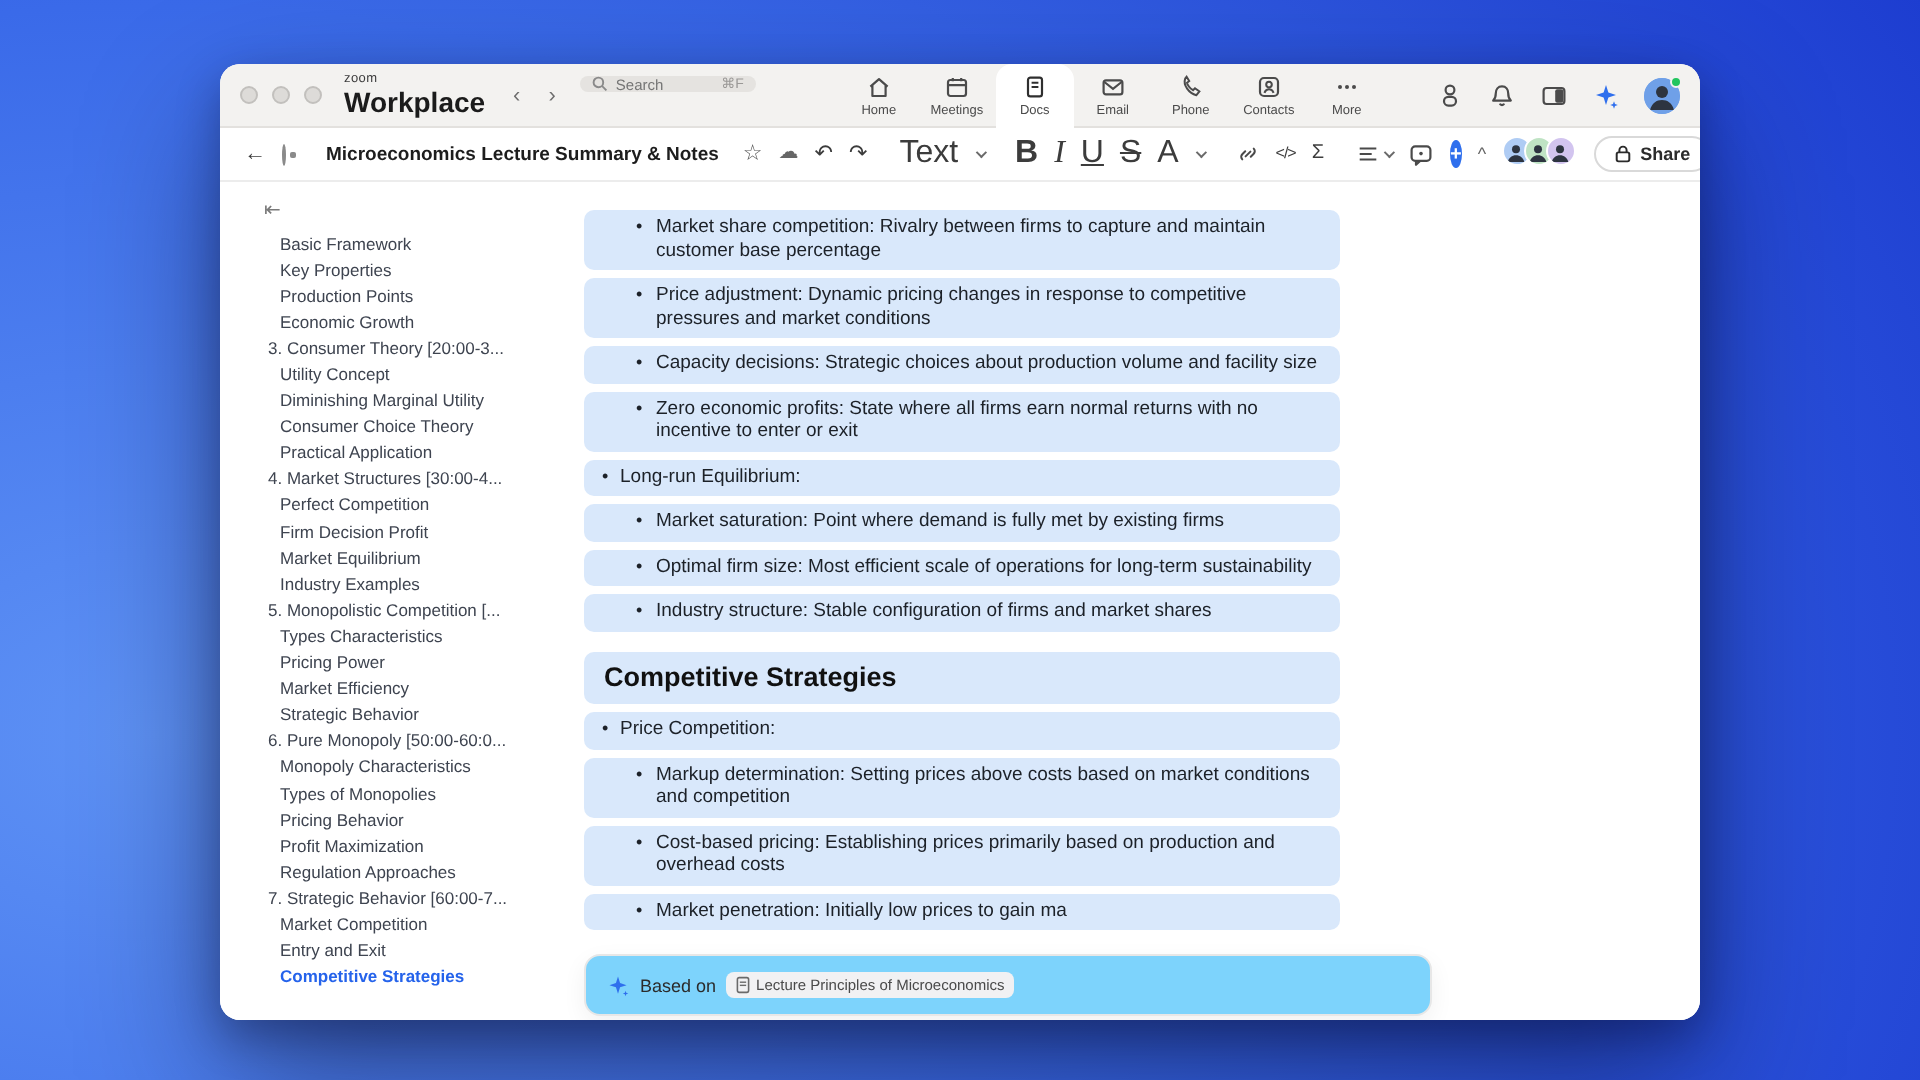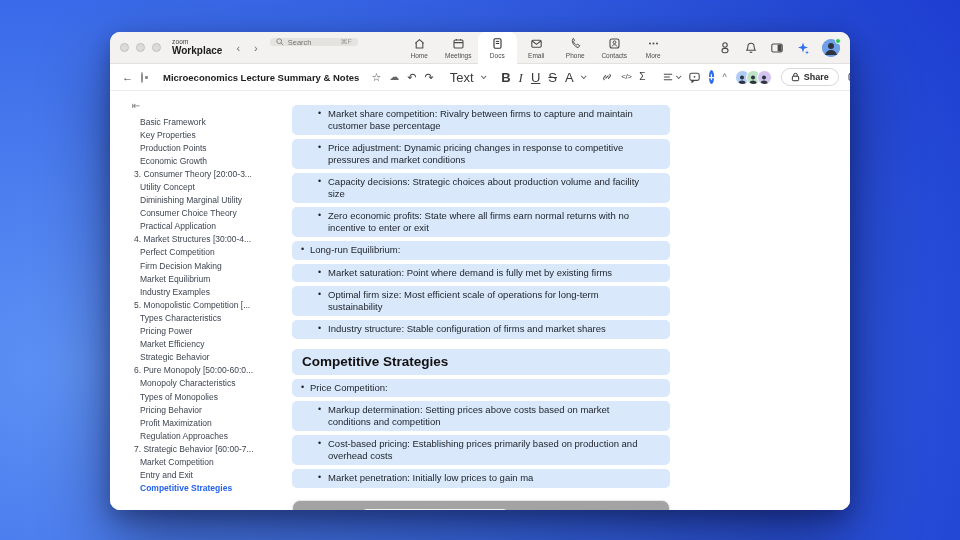--- a/index.html
+++ b/index.html
@@ -14,72 +14,72 @@
     background:#fff; border-radius:10px; overflow:hidden;
     box-shadow:0 30px 70px rgba(0,0,30,.45), 0 8px 22px rgba(0,0,30,.30);
     display:flex; flex-direction:column;
   }
   
   .topbar { height:32px; background:#f3f2f0; border-bottom:1px solid #e3e1de; display:flex; align-items:stretch; padding:0 10px; flex:0 0 auto; }
   .tl-group { display:flex; align-items:center; gap:7px; }
   .tl { width:9px; height:9px; border-radius:50%; background:#dddbd8; border:1px solid #c2c0bd; }
   .logo { display:flex; flex-direction:column; justify-content:center; margin-left:11px; line-height:1; }
   .logo-sm { font-size:6.5px; color:#3c3c3c; letter-spacing:.2px; }
-  .logo-main { font-size:10px; font-weight:700; color:#1b1b1b; margin-top:1px; }
+  .logo-main { font-size:14px; font-weight:700; color:#1b1b1b; margin-top:1px; }
   .nav-arrows { display:flex; align-items:center; gap:14px; margin-left:14px; color:#6d6d6d; font-size:11px; }
   .nav-arrows span { cursor:default; }
   .searchbox { display:flex; align-items:center; margin:6px 0 17px 12px; background:#e5e3e0; border-radius:6px; padding:0 6px; width:88px; gap:4px; }
   .searchbox input { border:none; background:transparent; outline:none; width:40px; font-size:7.5px; color:#5a5a5a; font-family:inherit; }
   .searchbox .kbd { font-size:7px; color:#9a9896; margin-left:auto; }
   .tabs { display:flex; margin-left:42px; }
   .tab { width:39px; display:flex; flex-direction:column; align-items:center; justify-content:center; gap:2px; color:#4b4b4b; cursor:pointer; }
   .tab .tab-label { font-size:6.5px; }
   .tab.active { background:#fff; border-radius:8px 8px 0 0; margin-bottom:-1px; z-index:2; }
   .tab svg { display:block; }
   .top-right { display:flex; align-items:center; gap:12px; margin-left:auto; }
   .top-right svg { display:block; }
   .avatar-top { position:relative; width:18px; height:18px; border-radius:50%; background:#6fa0e8; overflow:visible; }
   .avatar-top .dot { position:absolute; right:-1px; top:-1px; width:6px; height:6px; border-radius:50%; background:#22c55e; border:1px solid #f3f2f0; }
   .person { position:absolute; inset:0; border-radius:50%; overflow:hidden; }
   
   .doc-toolbar { height:27px; background:#fff; border-bottom:1px solid #ececec; display:flex; align-items:center; padding:0 12px; gap:8px; flex:0 0 auto; color:#3c3c3c; }
-  .tbtn { font-size:13px; color:#3c3c3c; cursor:pointer; display:flex; align-items:center; gap:2px; line-height:1; }
+  .tbtn { font-size:16px; color:#3c3c3c; cursor:pointer; display:flex; align-items:center; gap:2px; line-height:1; }
   .tbtn svg { display:block; }
   .doc-title { font-size:9.5px; font-weight:700; color:#1d1d1d; margin:0 4px; white-space:nowrap; }
   .divider { width:1px; height:12px; background:#e6e6e6; }
   .chev { width:4px; height:4px; border-right:1px solid #6a6a6a; border-bottom:1px solid #6a6a6a; transform:rotate(45deg) translateY(-1px); display:inline-block; }
   .b { font-weight:700; } .i { font-style:italic; font-family:"Liberation Serif",serif; } .u { text-decoration:underline; } .s { text-decoration:line-through; }
   .plus-btn { width:14px; height:14px; border-radius:50%; background:#2f6fed; color:#fff; font-size:10px; font-weight:700; display:flex; align-items:center; justify-content:center; }
   .doc-badge { width:11px; height:11px; border-radius:50%; border:1px solid #8a8a8a; position:relative; }
   .doc-badge::after { content:""; position:absolute; left:3px; top:3px; width:3px; height:3px; border-radius:1px; background:#8a8a8a; }
-  .tb-right { display:flex; align-items:center; gap:9px; margin-left:auto; }
+  .tb-right { display:flex; align-items:flex-start; gap:9px; margin-left:auto; }
   .av-stack { display:flex; }
   .av { width:15px; height:15px; border-radius:50%; border:1.5px solid #fff; position:relative; overflow:hidden; }
   .av + .av { margin-left:-4px; }
   .share-btn { display:flex; align-items:center; gap:4px; border:1px solid #d9d9d9; border-radius:999px; padding:3px 9px; font-size:9px; font-weight:600; color:#2b2b2b; cursor:pointer; }
   
   .app-body { flex:1; display:flex; min-height:0; background:#fff; }
   .sidebar { width:180px; flex:0 0 auto; padding:9px 6px 0 22px; overflow:hidden; }
   .outline-collapse { font-size:10px; color:#7a7a7a; margin-bottom:4px; cursor:pointer; font-family:"DejaVu Sans",sans-serif; }
   .o-item { height:13.1px; display:flex; align-items:center; cursor:pointer; }
   .o-item .o-label { font-size:8.5px; color:#3e4450; white-space:nowrap; }
   .o-item.lvl1 { padding-left:2px; }
   .o-item.lvl2 { padding-left:8px; }
   .o-item.active .o-label { color:#2563eb; font-weight:700; }
   .main { flex:1; padding:14px 0 0 2px; min-width:0; }
   .doc-col { width:378px; }
-  .blk { background:#d9e8fb; border-radius:5px; padding:3px 28px 4px; margin-bottom:4px; font-size:9.5px; line-height:11.5px; color:#1c2128; position:relative; }
+  .blk { background:#d9e8fb; border-radius:5px; padding:3px 5px 4px; margin-bottom:4px; font-size:9.5px; line-height:11.5px; color:#1c2128; position:relative; }
   .blk.b1 { padding-left:18px; }
   .blk.b1::before { content:"•"; position:absolute; left:9px; top:3px; font-size:9px; color:#1c2128; }
   .blk.b2 { padding-left:36px; }
   .blk.b2::before { content:"•"; position:absolute; left:26px; top:3px; font-size:9px; color:#1c2128; }
   .blk.h2 { margin-top:10px; padding:5px 10px 6px; }
   .blk.h2 span { font-weight:700; font-size:13.5px; line-height:15px; color:#111; }
   
-  .ai-panel { width:378px; margin-top:12px; background:#a3a3a3; border:1px solid #e7e7e7; border-radius:8px; box-shadow:0 4px 12px rgba(0,0,0,.06); }
+  .ai-panel { width:424px; margin-top:12px; background:#7dd3fc; border:1px solid #e7e7e7; border-radius:8px; box-shadow:0 4px 12px rgba(0,0,0,.06); }
   .ai-row1 { display:flex; align-items:center; gap:5px; padding:8px 10px; font-size:9px; color:#2b2b2b; flex-wrap:nowrap; }
   .ai-chip { display:flex; align-items:center; gap:3px; background:#f1f1f3; border-radius:4px; padding:2px 5px; font-size:7.5px; color:#4a4a4a; white-space:nowrap;text-align:center; }
 </style>
 </head>
 <body>
 
 <div class="window">
 
   <div class="topbar">
     <div class="tl-group">
@@ -308,21 +308,21 @@
 
           <div class="o-item lvl1">
             <span class="o-label">4. Market Structures [30:00-4...</span>
           </div>
 
           <div class="o-item lvl2">
             <span class="o-label">Perfect Competition</span>
           </div>
 
           <div class="o-item lvl2">
-            <span class="o-label">Firm Decision Making</span>
+            <span class="o-label">Firm Decision Profit</span>
           </div>
 
           <div class="o-item lvl2">
             <span class="o-label">Market Equilibrium</span>
           </div>
 
           <div class="o-item lvl2">
             <span class="o-label">Industry Examples</span>
           </div>
 

